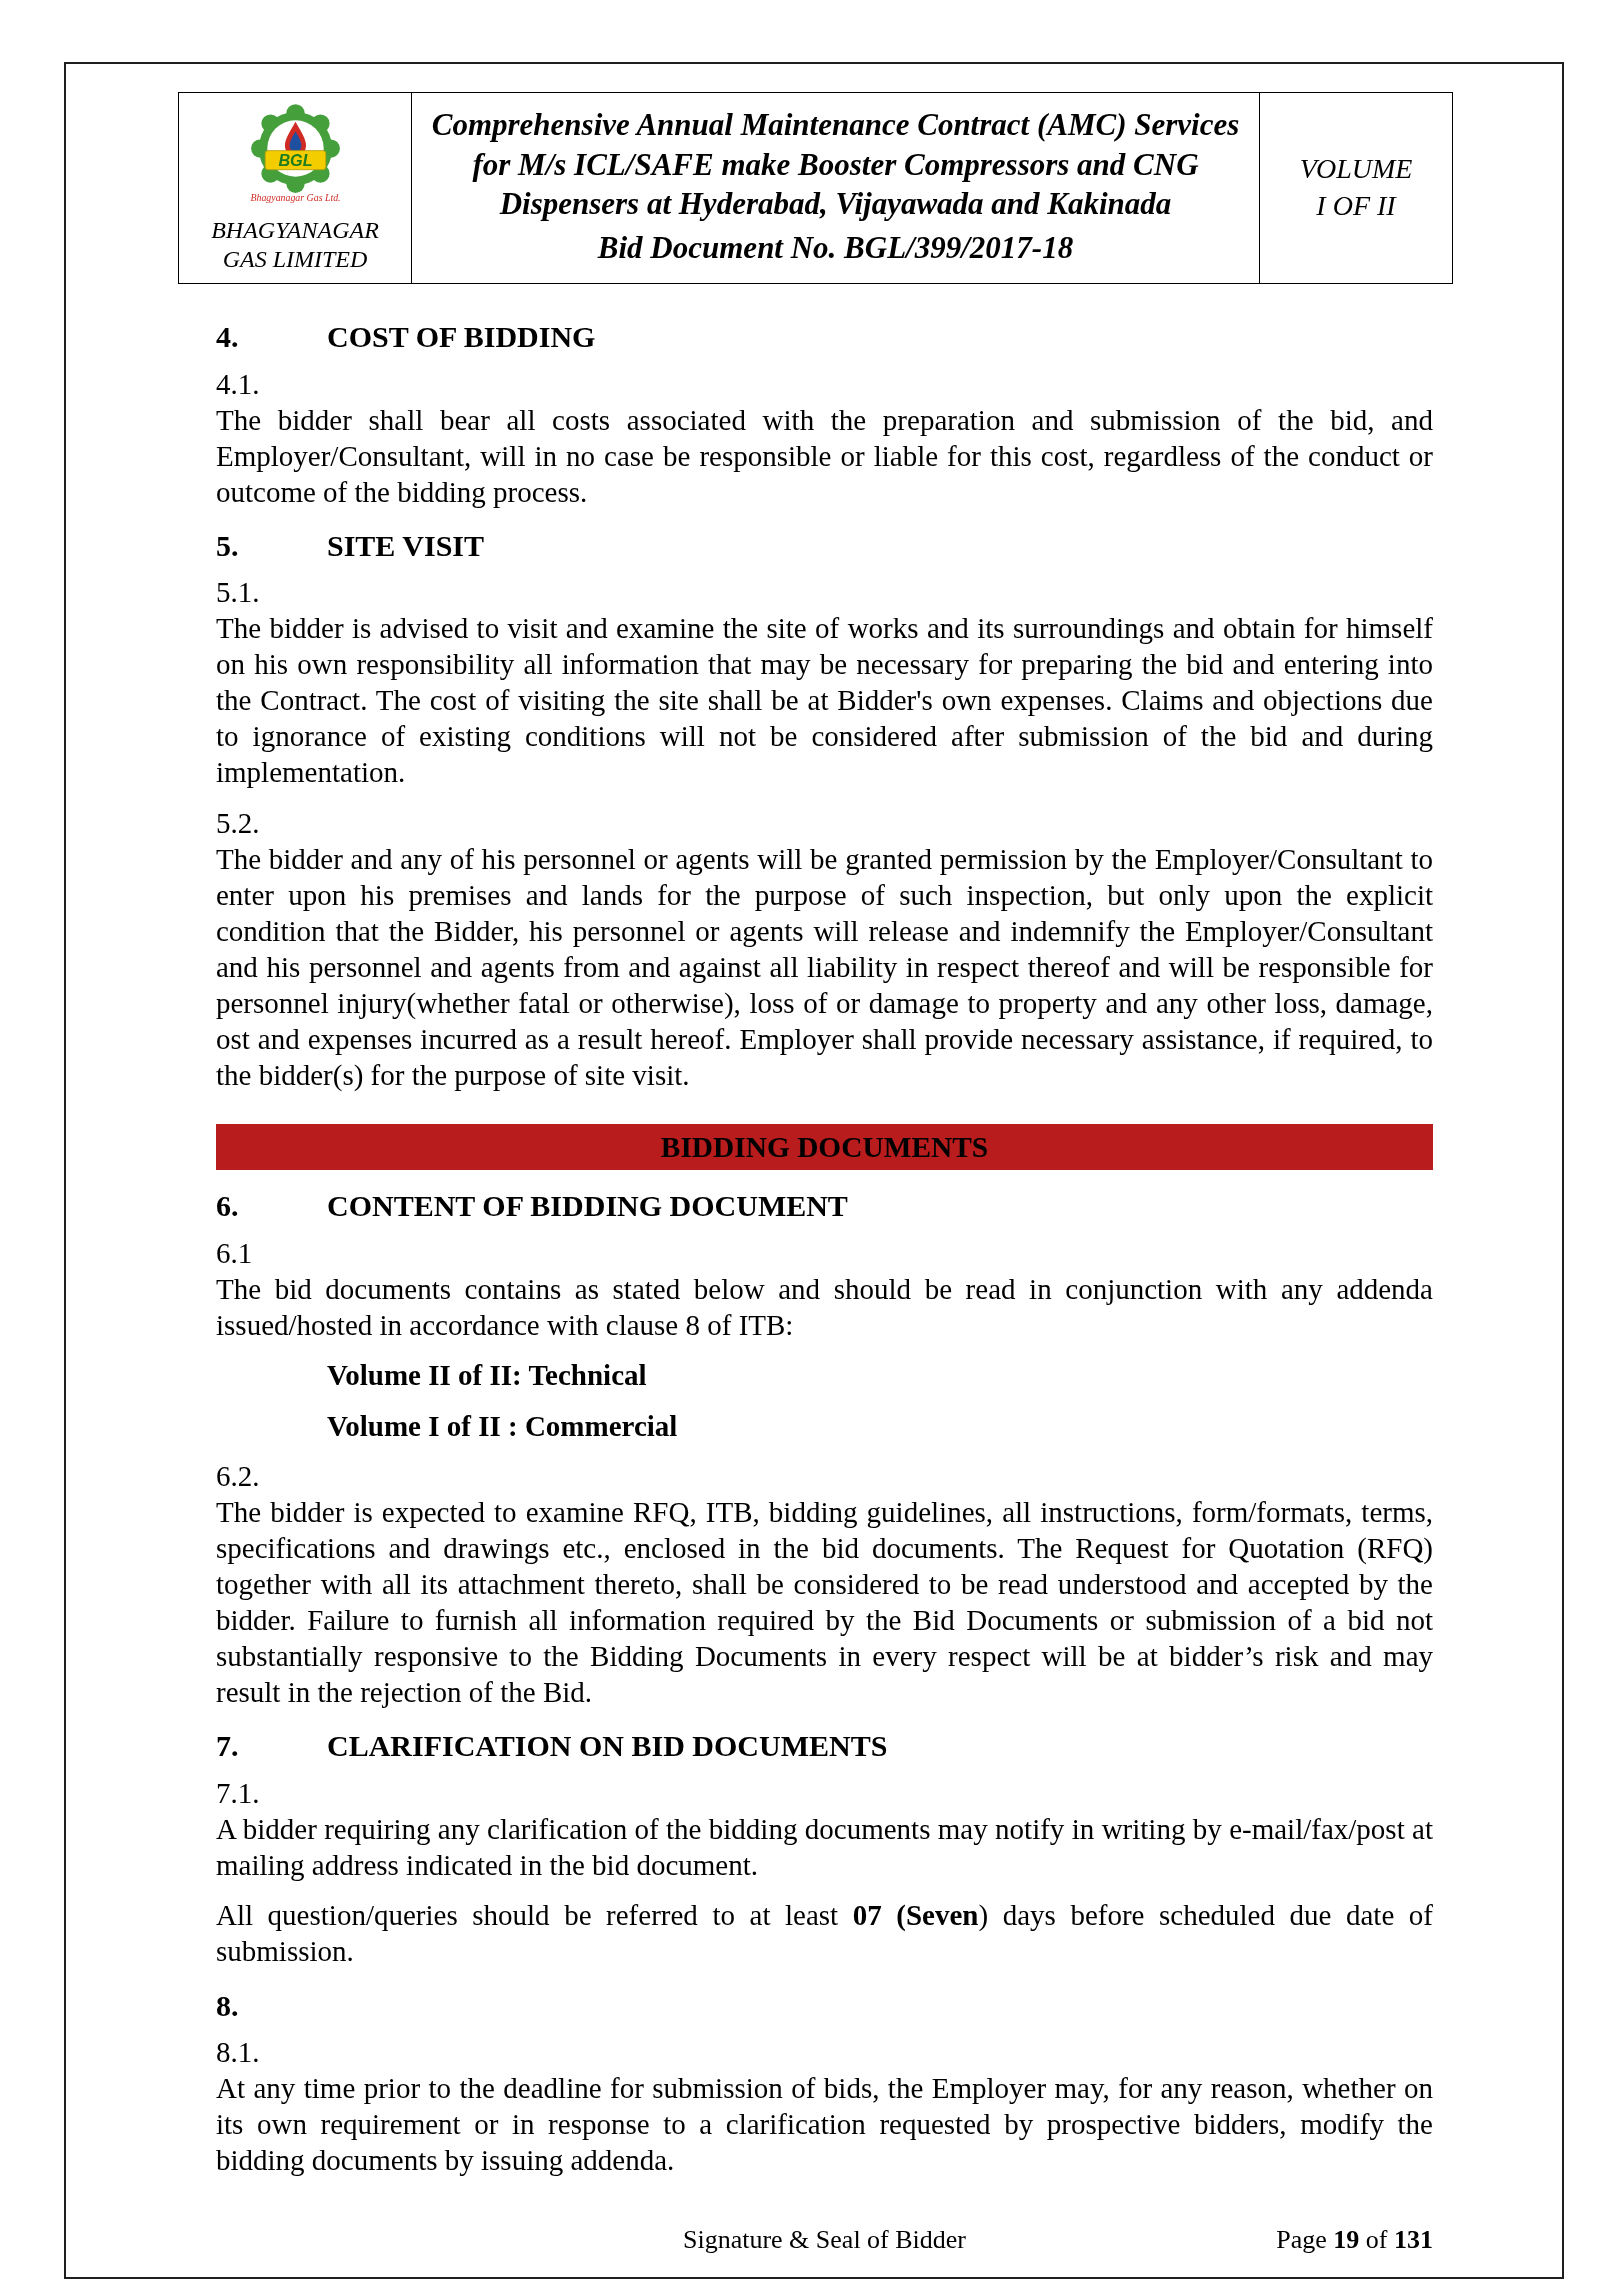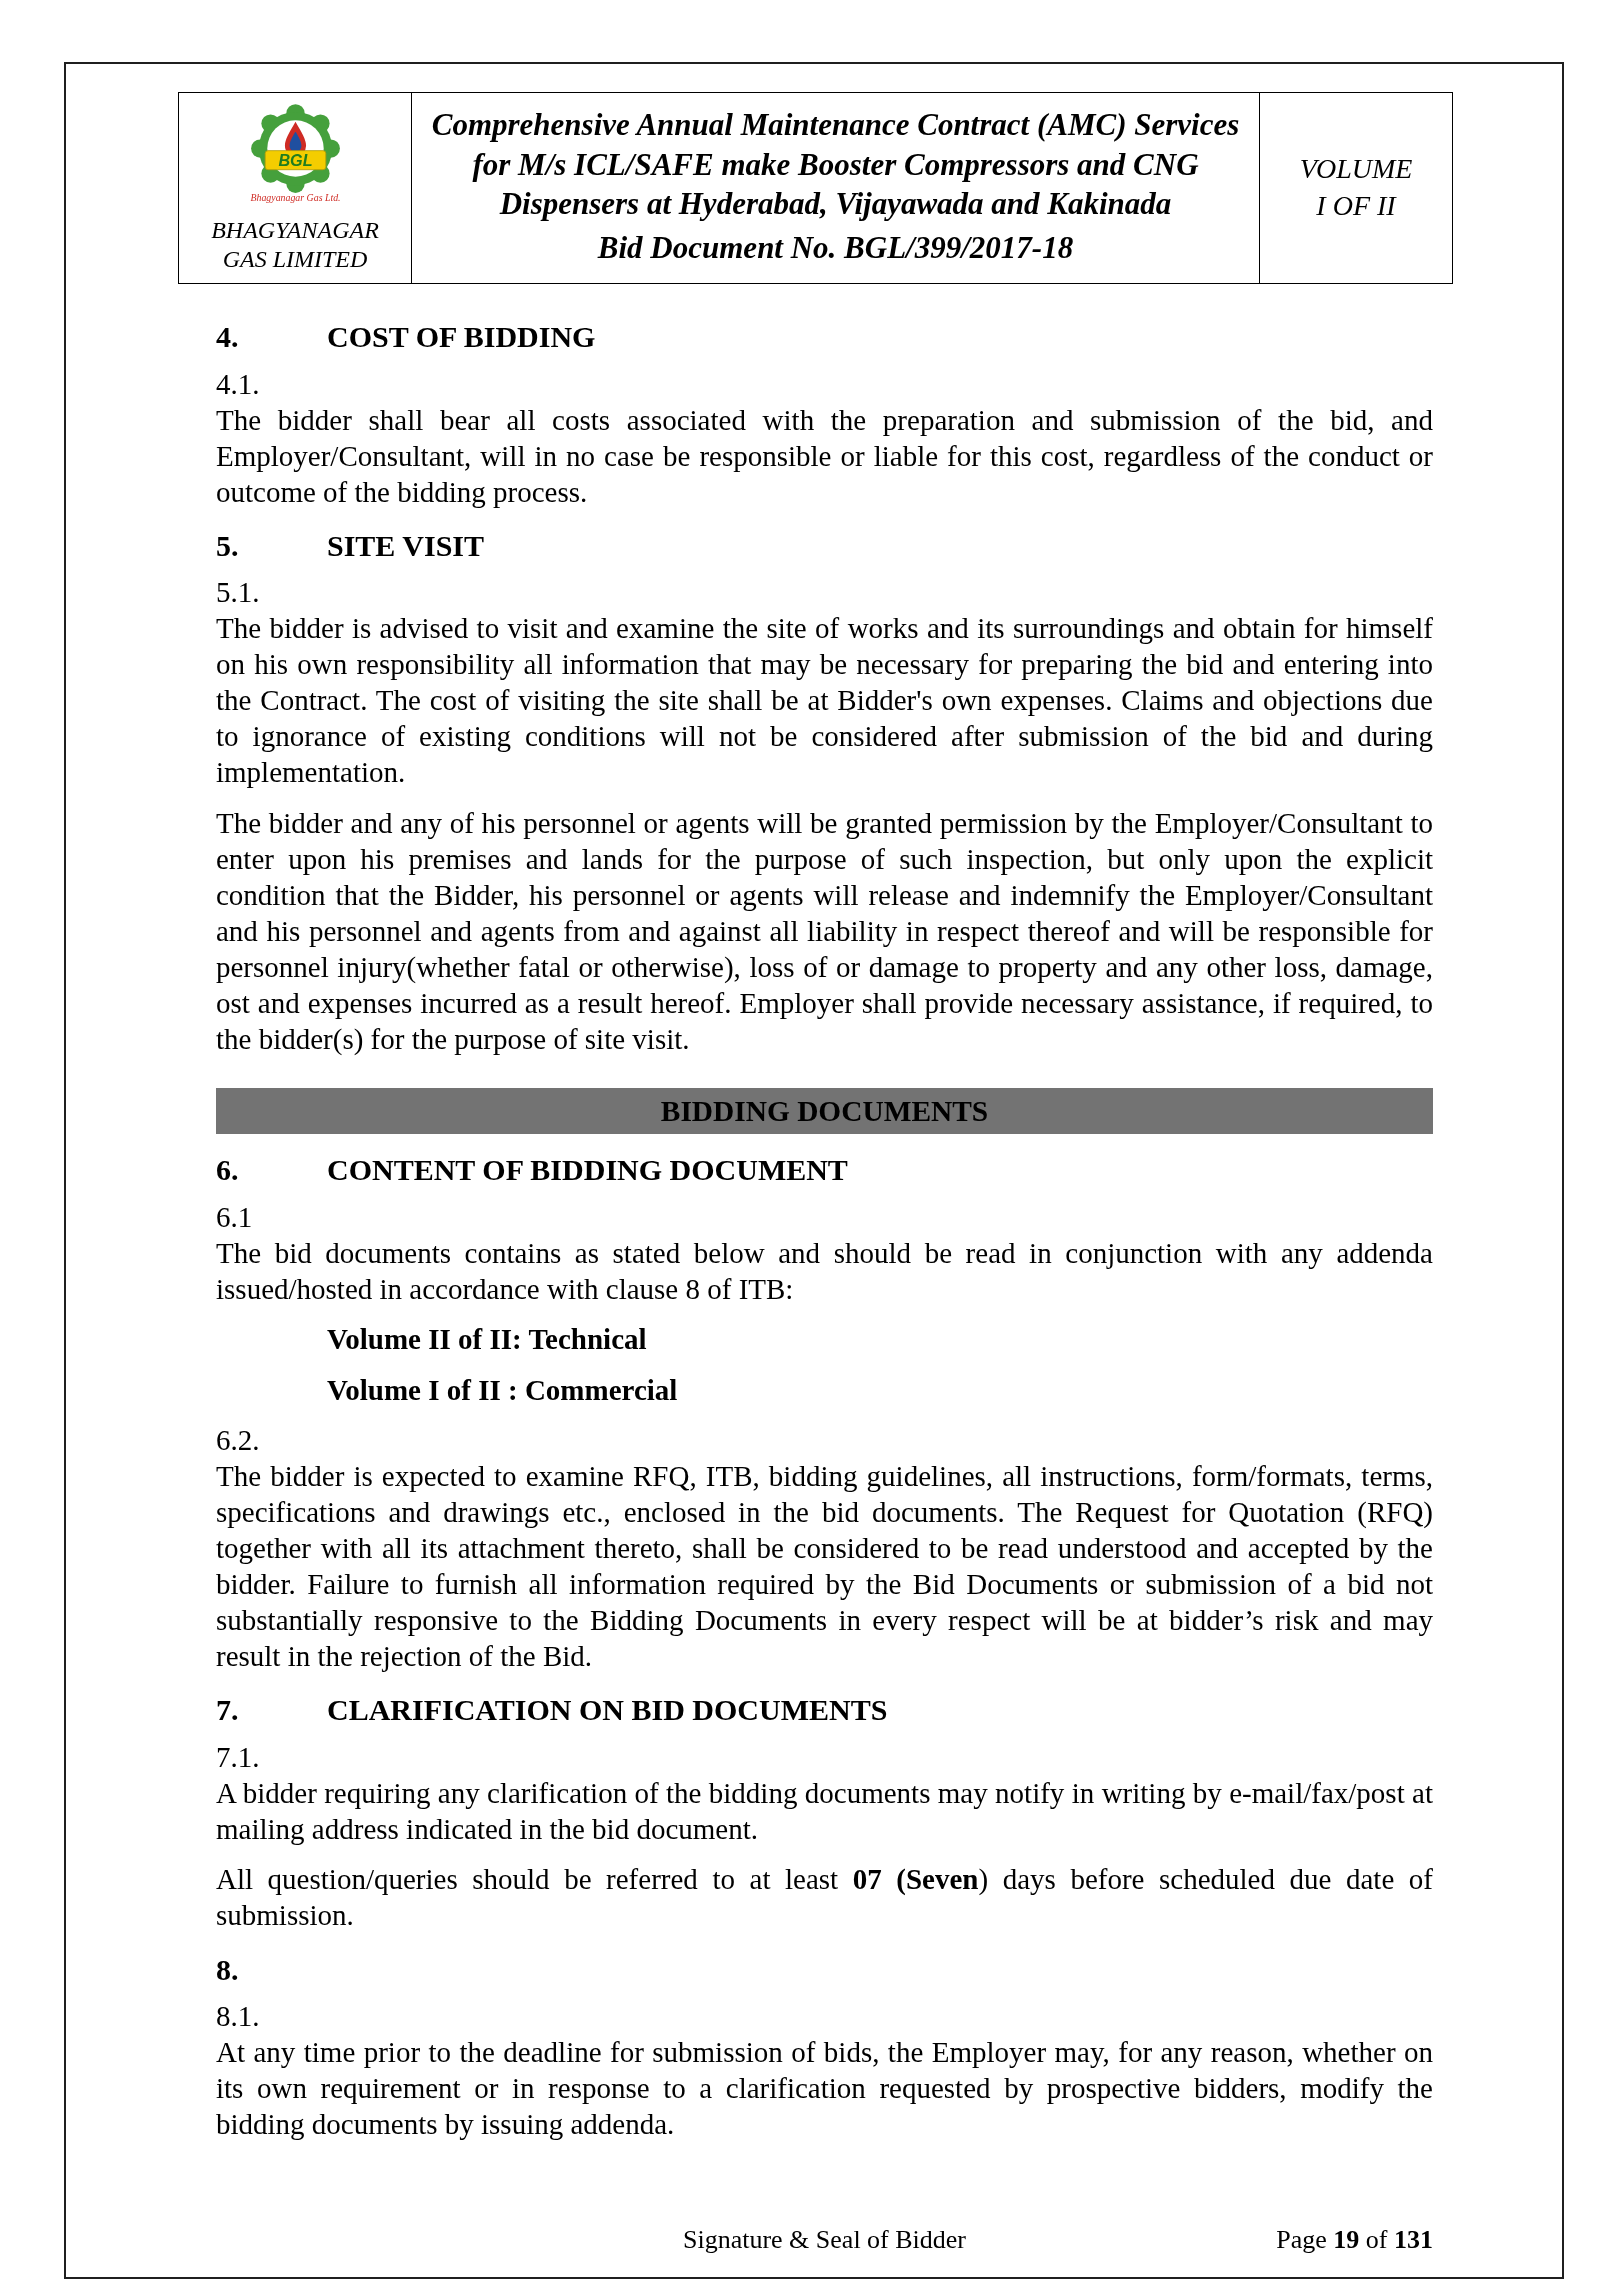--- a/index.html
+++ b/index.html
@@ -71,21 +71,21 @@
     display: flex;
     font-weight: bold;
     font-size: 30px;
     margin: 18.3px 0 10.5px;
   }
   .heading:first-child { margin-top: 0; }
   .num { width: 111px; flex: none; }
   .item { display: flex; margin-bottom: 14.4px; flex-direction: column; }
   .txt { flex: 1; text-align: justify; }
   .banner {
-    background: #737373;
+    background: #b91c1c;
     text-align: center;
     font-weight: bold;
     font-size: 29.4px;
     padding: 5.2px 0;
     margin: 31px 0 7.9px;
   }
   .vol-line {
     font-weight: bold;
     margin: 0 0 14.4px 111px;
   }
@@ -155,20 +155,21 @@
 
     <div class="heading">
       <span class="num">5.</span>
       <span class="ttl">SITE VISIT</span>
     </div>
     <div class="item">
       <span class="num">5.1.</span>
       <span class="txt">The bidder is advised to visit and examine the site of works and its surroundings and obtain for himself on his own responsibility all information that may be necessary for preparing the bid and entering into the Contract. The cost of visiting the site shall be at Bidder's own expenses. Claims and objections due to ignorance of existing conditions will not be considered after submission of the bid and during implementation.</span>
     </div>
     <div class="item">
+      <span class="num">5.2.</span>
       <span class="txt">The bidder and any of his personnel or agents will be granted permission by the Employer/Consultant to enter upon his premises and lands for the purpose of such inspection, but only upon the explicit condition that the Bidder, his personnel or agents will release and indemnify the Employer/Consultant and his personnel and agents from and against all liability in respect thereof and will be responsible for personnel injury(whether fatal or otherwise), loss of or damage to property and any other loss, damage, ost and expenses incurred as a result hereof. Employer shall provide necessary assistance, if required, to the bidder(s) for the purpose of site visit.</span>
     </div>
 
     <div class="banner">
       <span>BIDDING DOCUMENTS</span>
     </div>
 
     <div class="heading">
       <span class="num">6.</span>
       <span class="ttl">CONTENT OF BIDDING DOCUMENT</span>

